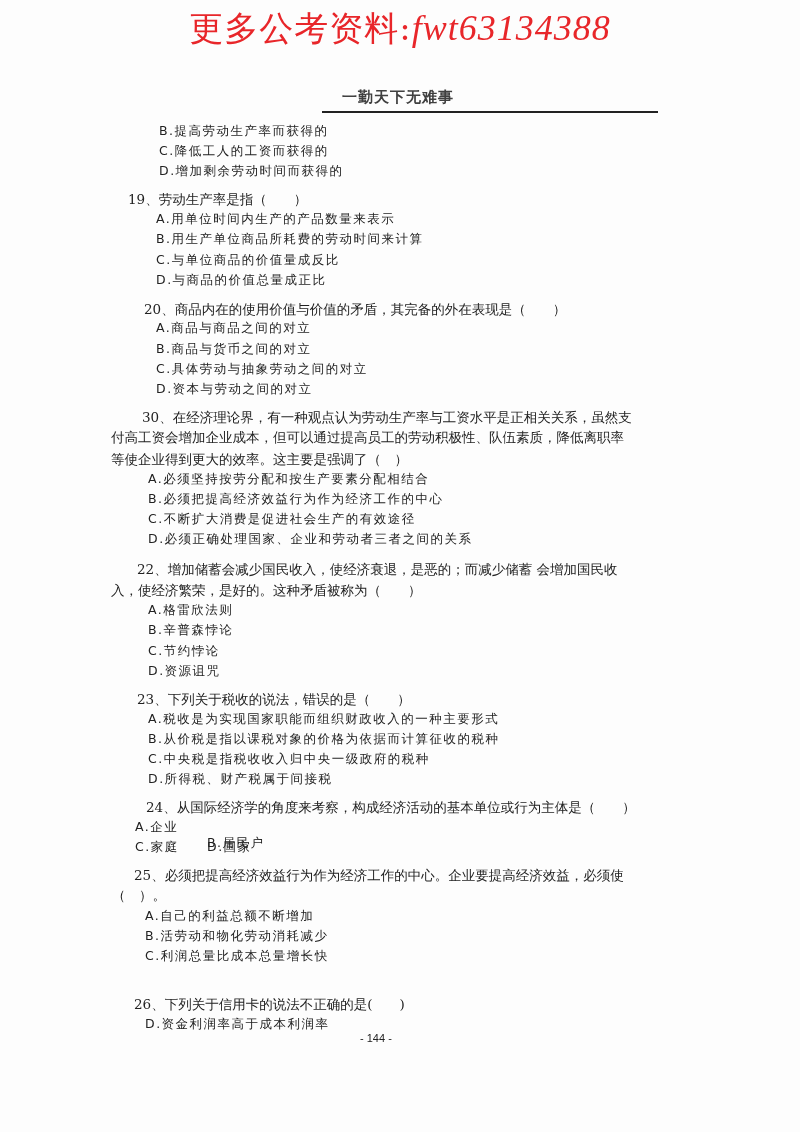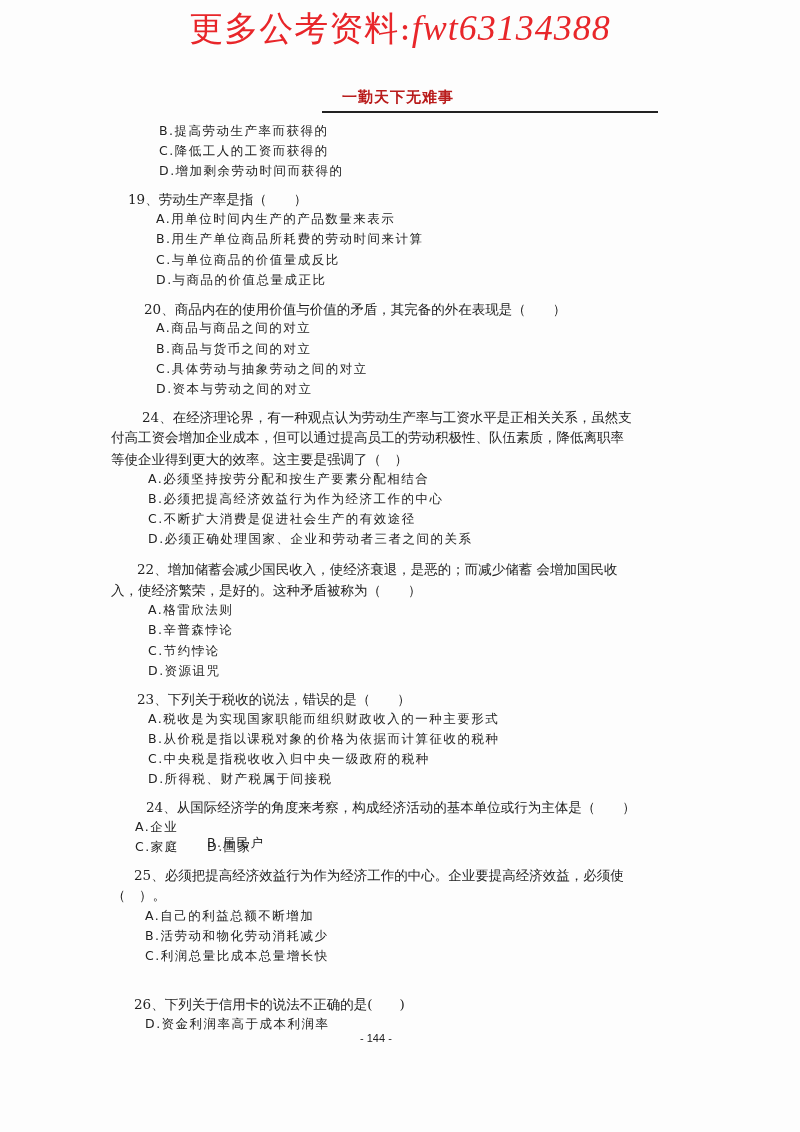--- a/index.html
+++ b/index.html
@@ -8,21 +8,21 @@
     font-family: "DejaVu Serif", "Liberation Serif", serif; color:#222;
   }
   .watermark {
     position:absolute; top:6px; left:0; width:800px; text-align:center;
     color:#e8262a; font-size:34px; letter-spacing:1px;
     font-family: "DejaVu Serif", "Liberation Serif", serif;
   }
   .watermark .code { font-style:italic; font-family:"Liberation Serif", serif; font-size:36px; }
   .header-title {
     position:absolute; top:88px; left:342px; font-size:15px; font-weight:bold;
-    font-family: "DejaVu Sans", sans-serif; letter-spacing:1px; color:#b91c1c;
+    font-family: "DejaVu Sans", sans-serif; letter-spacing:1px; color:#404040;
   }
   .header-rule { position:absolute; top:111px; left:322px; width:336px; height:2px; background:#222; }
   .q { position:absolute; font-size:13.5px; line-height:20px; }
   .opt { position:absolute; font-size:12.5px; line-height:20px; font-family:"DejaVu Sans", sans-serif; letter-spacing:1.5px; }
   .footer { position:absolute; top:1032px; left:360px; font-size:11px; font-family:"Liberation Sans", sans-serif; }
   .faint { position:absolute; color:#ddd; font-size:11px; font-family:"Liberation Sans", sans-serif; }
 </style>
 </head>
 <body>
 
@@ -40,21 +40,21 @@
 <div class="opt" style="top:229px;left:156px;">B.用生产单位商品所耗费的劳动时间来计算</div>
 <div class="opt" style="top:250px;left:156px;">C.与单位商品的价值量成反比</div>
 <div class="opt" style="top:270px;left:156px;">D.与商品的价值总量成正比</div>
 
 <div class="q" style="top:299px;left:144px;">20、商品内在的使用价值与价值的矛盾，其完备的外在表现是（　　）</div>
 <div class="opt" style="top:318px;left:156px;">A.商品与商品之间的对立</div>
 <div class="opt" style="top:339px;left:156px;">B.商品与货币之间的对立</div>
 <div class="opt" style="top:359px;left:156px;">C.具体劳动与抽象劳动之间的对立</div>
 <div class="opt" style="top:379px;left:156px;">D.资本与劳动之间的对立</div>
 
-<div class="q" style="top:407px;left:142px;">24、在经济理论界，有一种观点认为劳动生产率与工资水平是正相关关系，虽然支</div>
+<div class="q" style="top:407px;left:142px;">30、在经济理论界，有一种观点认为劳动生产率与工资水平是正相关关系，虽然支</div>
 <div class="q" style="top:428px;left:111px;font-family:Liberation Serif, serif;">付高工资会增加企业成本，但可以通过提高员工的劳动积极性、队伍素质，降低离职率</div>
 <div class="q" style="top:449px;left:111px;">等使企业得到更大的效率。这主要是强调了（　）</div>
 <div class="opt" style="top:469px;left:148px;">A.必须坚持按劳分配和按生产要素分配相结合</div>
 <div class="opt" style="top:489px;left:148px;">B.必须把提高经济效益行为作为经济工作的中心</div>
 <div class="opt" style="top:509px;left:148px;">C.不断扩大消费是促进社会生产的有效途径</div>
 <div class="opt" style="top:529px;left:148px;">D.必须正确处理国家、企业和劳动者三者之间的关系</div>
 
 <div class="q" style="top:559px;left:137px;">22、增加储蓄会减少国民收入，使经济衰退，是恶的；而减少储蓄 会增加国民收</div>
 <div class="q" style="top:580px;left:111px;">入，使经济繁荣，是好的。这种矛盾被称为（　　）</div>
 <div class="opt" style="top:600px;left:148px;">A.格雷欣法则</div>

